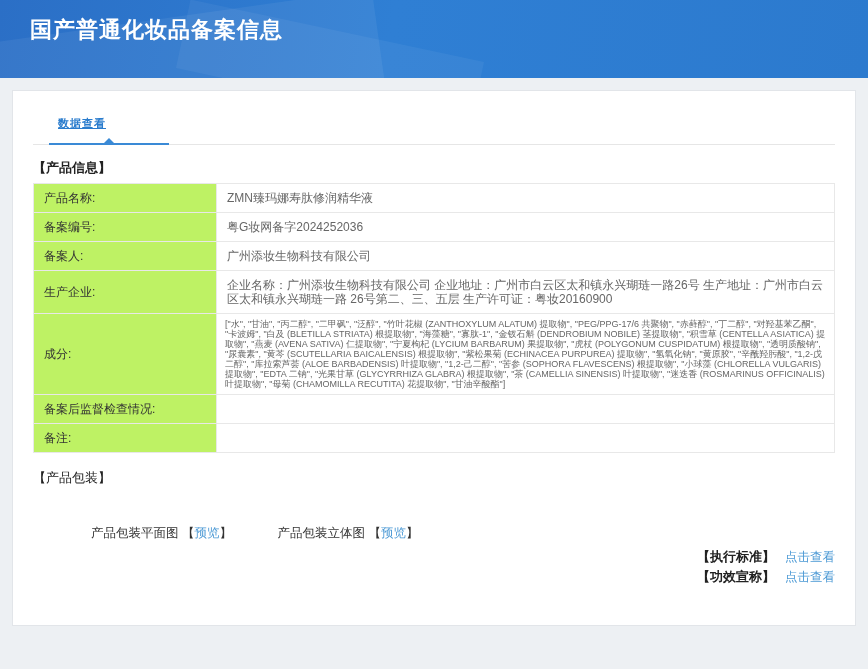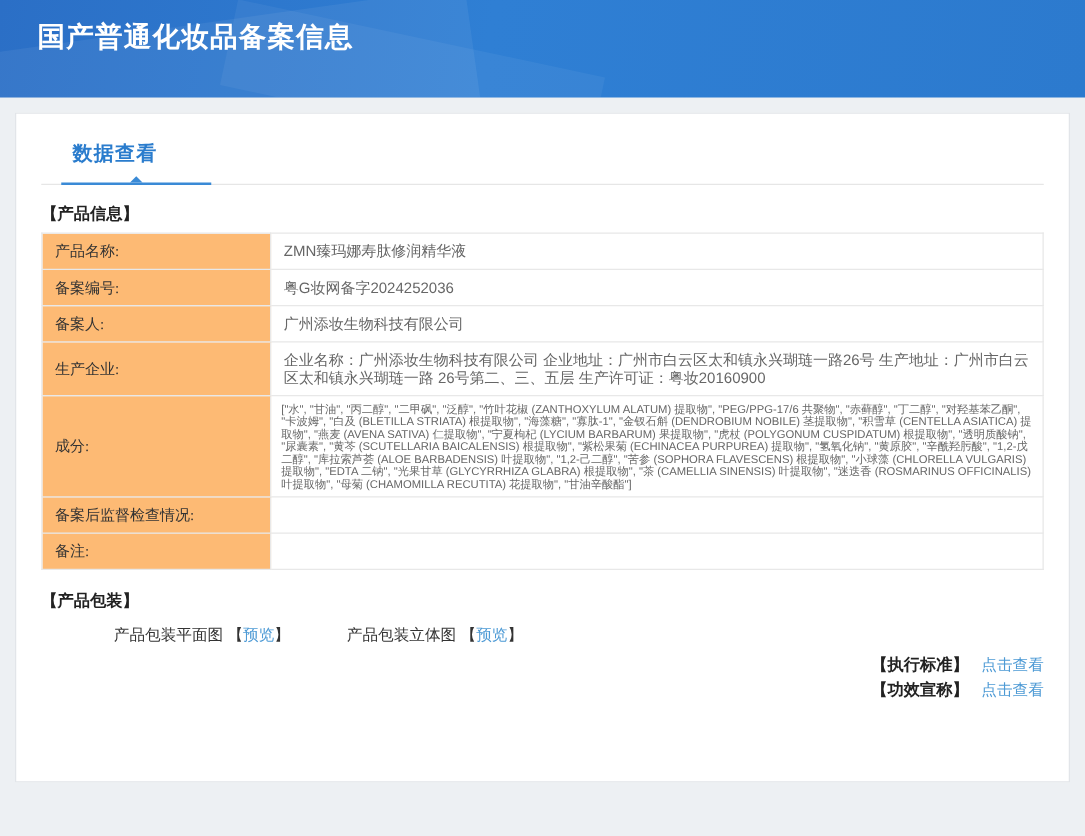--- a/index.html
+++ b/index.html
@@ -33,22 +33,22 @@
   .page { padding: 12px 12px 0 12px; }
   .card {
     background: #ffffff; border: 1px solid #e2e5e9;
     min-height: 536px; padding: 14px 20px 18px 20px;
   }
   .tabbar {
     position: relative; border-bottom: 1px solid #e6e6e6;
     padding: 8px 0 13px 25px; margin-bottom: 4px;
   }
   .tab {
-    display: inline-block; color: #2a7ccd; font-size: 16px;
-    font-weight: bold; cursor: pointer; letter-spacing: 1px;
+    display: inline-block; color: #2a7ccd; font-size: 11px;
+    font-weight: bold; cursor: pointer; letter-spacing: 1px; text-decoration: underline;
   }
   .tab-underline {
     position: absolute; left: 16px; bottom: -1px;
     width: 120px; height: 2px; background: #3a8ad6;
   }
   .tab-underline::after {
     content: ""; position: absolute; left: 50%; bottom: 2px;
     transform: translateX(-50%);
     border-left: 5px solid transparent; border-right: 5px solid transparent;
     border-bottom: 5px solid #3a8ad6;
@@ -60,27 +60,27 @@
   
   table.info {
     width: 100%; border-collapse: collapse;
     border: 1px solid #c3ccd3; table-layout: fixed;
   }
   table.info td {
     border: 1px solid #e8e8e8; vertical-align: middle;
     font-size: 12px; line-height: 14px; padding: 7px 10px;
     word-break: break-all;
   }
-  td.label { width: 183px; background: #fdba74; color: #333; font-family: Liberation Serif, serif; }
+  td.label { width: 183px; background: #bef264; color: #333; }
   td.value { background: #ffffff; color: #666; }
   td.value.ingredients { font-size: 9px; line-height: 10px; color: #666; padding: 5px 8px; }
   
-  .pkg-title { font-size: 13px; font-weight: bold; color: #222; margin: 16px 0 0 0; }
+  .pkg-title { font-size: 13px; font-weight: normal; color: #222; margin: 16px 0 0 0; }
   .pkg-line { margin: 10px 0 6px 58px; font-size: 12.5px; color: #333; }
-  .pkg-group { display: inline-block; }
+  .pkg-group { display: inline-block; margin-top: 28px; }
   .pkg-group + .pkg-group { margin-left: 42px; }
   .bracket { color: #333; }
   a.link { color: #4d9ad5; text-decoration: none; cursor: pointer; }
   .link-row { margin-top: 2px; font-size: 13px; text-align: right; }
   .link-row b { color: #222; font-size: 13px; }
   .link-row a.link { margin-left: 10px; font-size: 12.5px; }
 </style>
 </head>
 <body>
 

